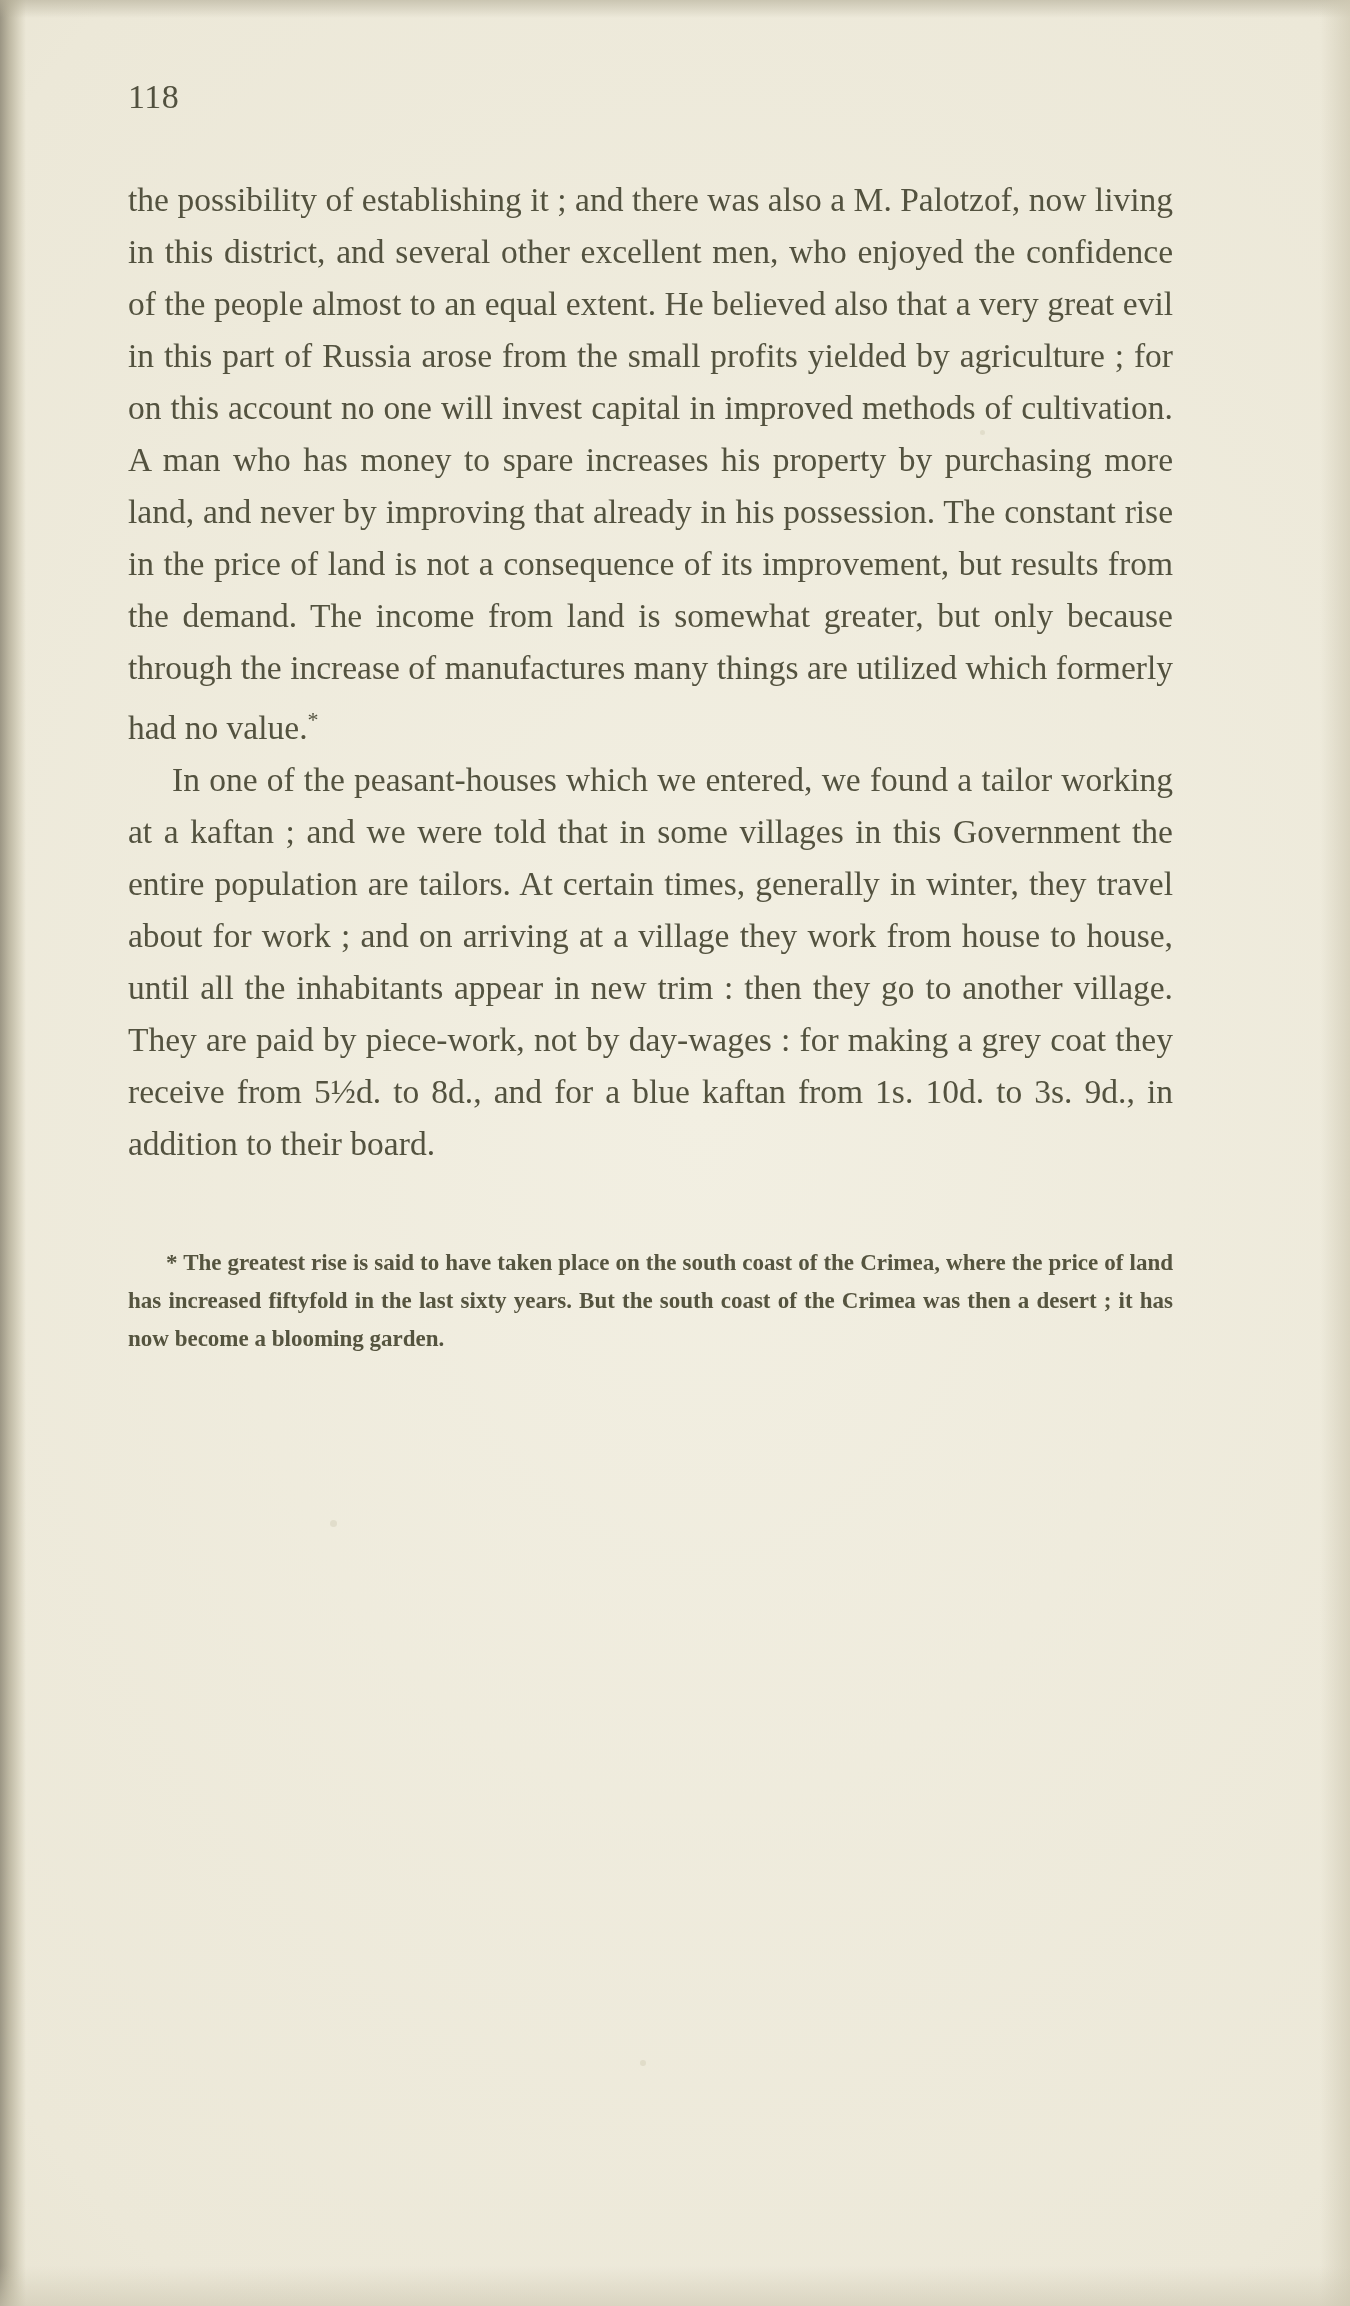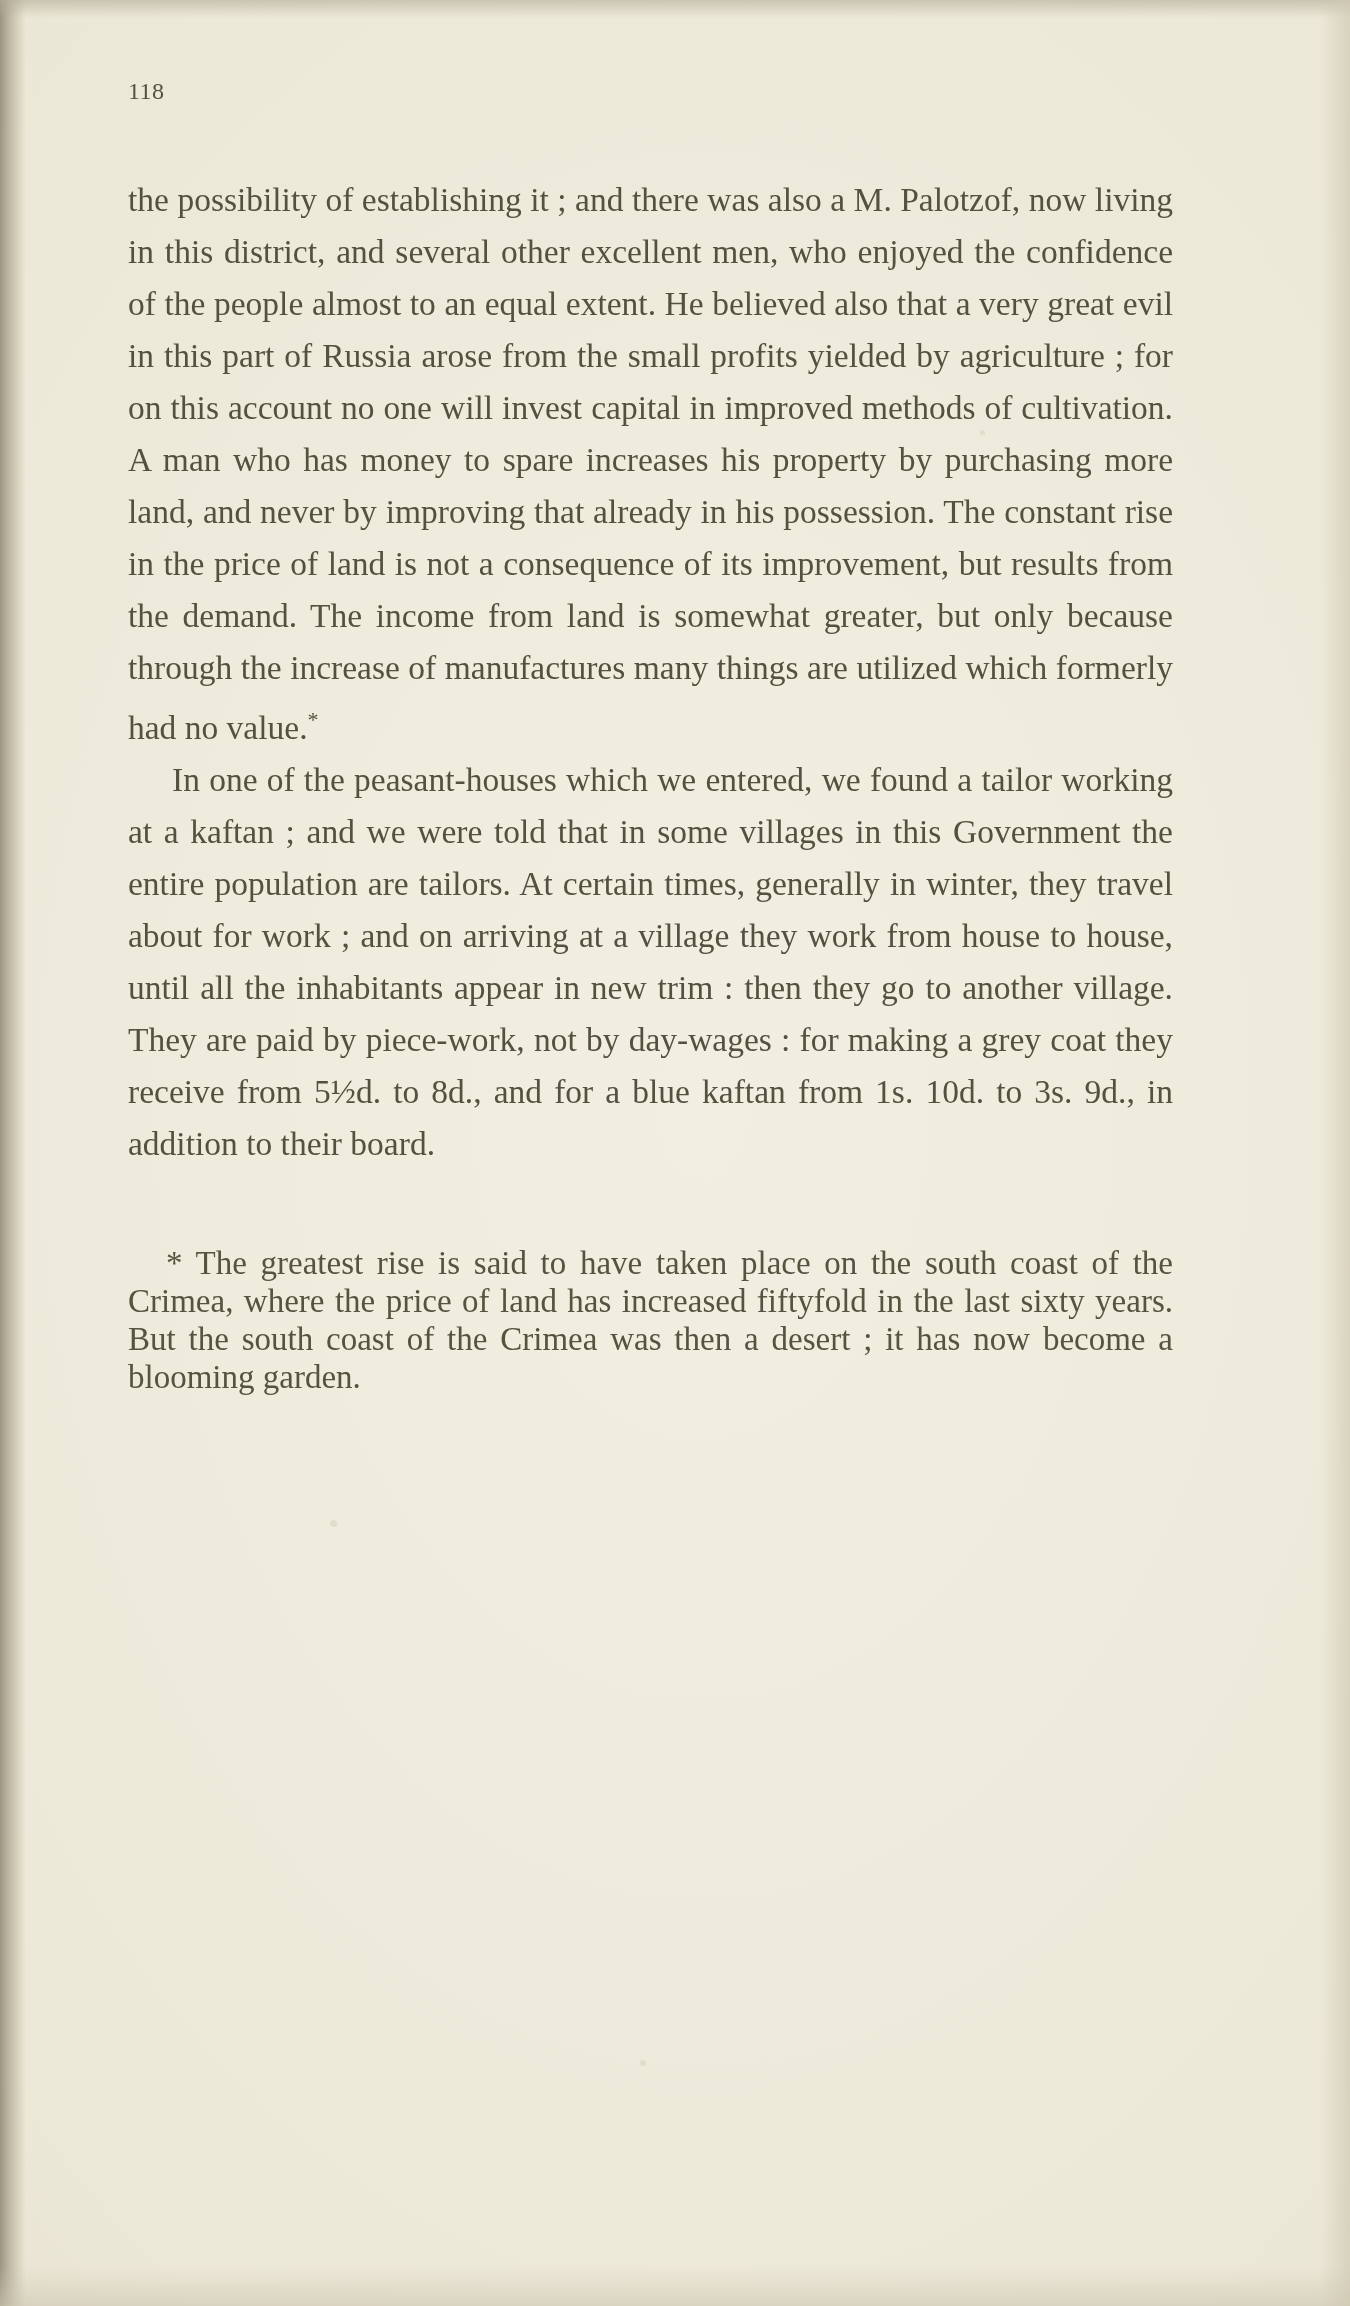--- a/index.html
+++ b/index.html
@@ -58,21 +58,21 @@
     top: 78px;
     width: 1115px;
   }
 
   .header-row {
     display: flex;
     align-items: baseline;
     height: 52px;
   }
   .folio {
-    font-size: 24px;
+    font-size: 34px;
     color: #52513f;
     letter-spacing: 0.5px;
     width: 120px;
     font-family: Liberation Serif, serif;
   }
   .running-head {
     flex: 1;
     text-align: left;
     font-size: 27px;
     letter-spacing: 2.2px;
@@ -103,24 +103,25 @@
   }
 
   .footnote-rule {
     margin-top: 54px;
     width: 1045px;
     height: 0;
   }
   .footnote {
     margin-top: 74px;
     width: 1045px;
-    font-size: 33px;
+    font-size: 23px;
     line-height: 38px;
     color: #55543f;
     text-align: justify;
+    font-weight: bold;
   }
   .footnote .fn-mark {
     margin-right: 8px;
   }
   .fn-indent { padding-left: 38px; }
 
   
   .speck {
     position: absolute;
     border-radius: 50%;

